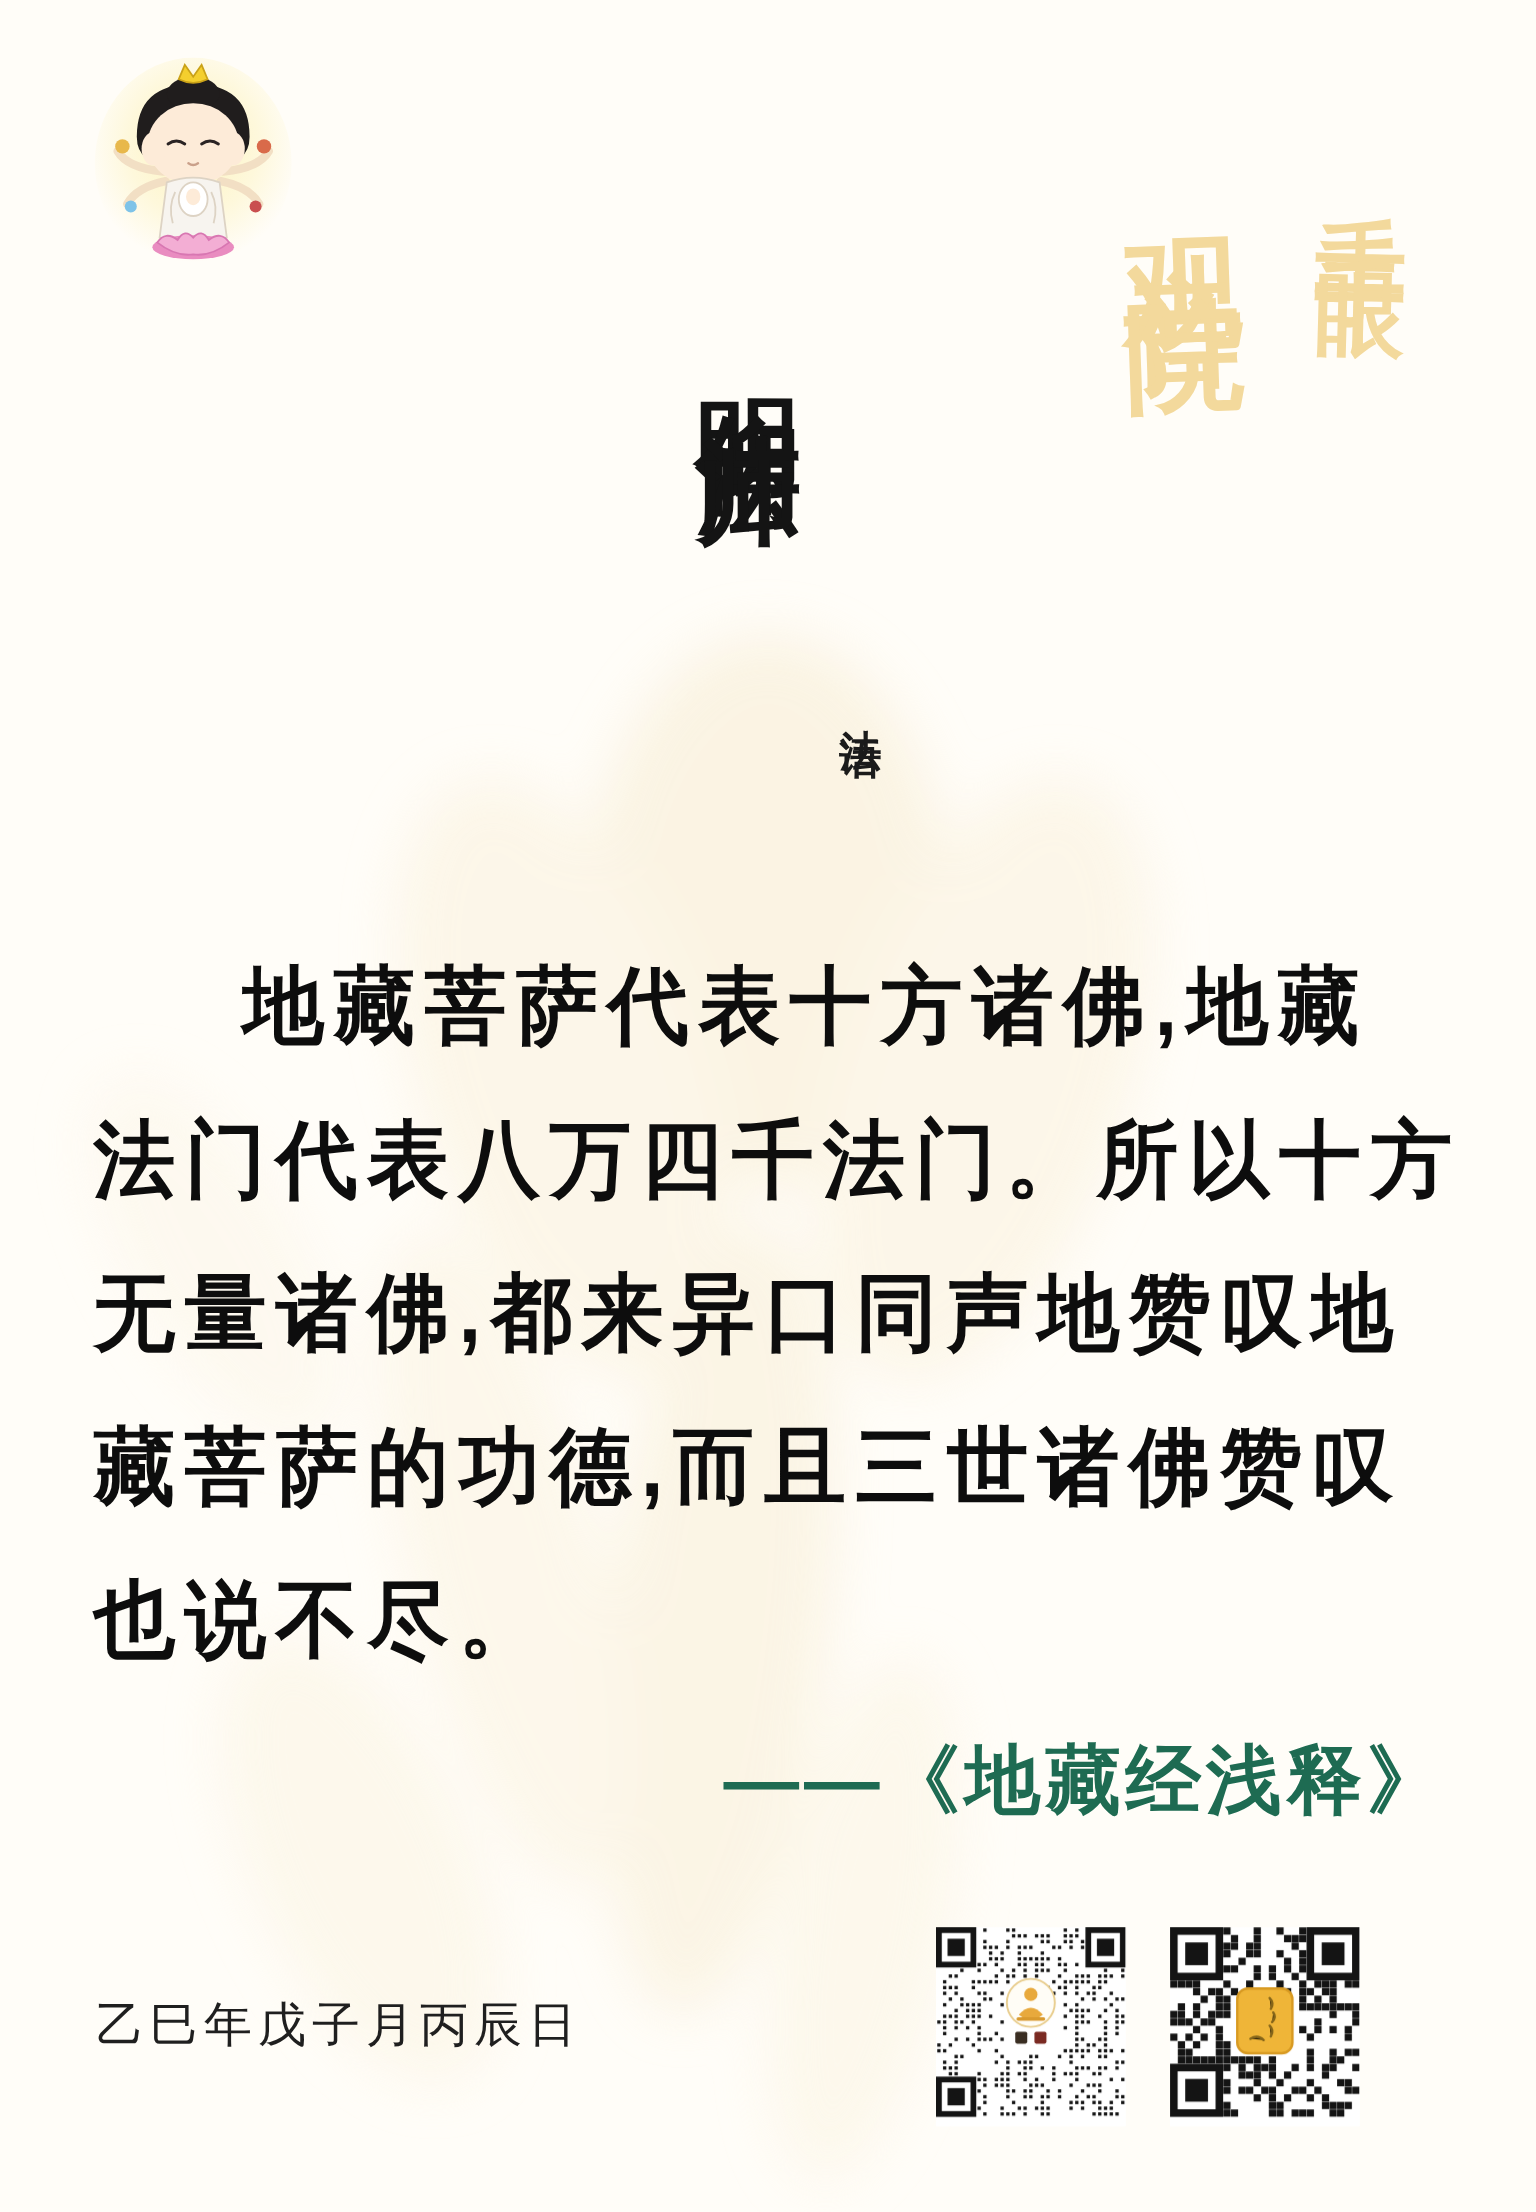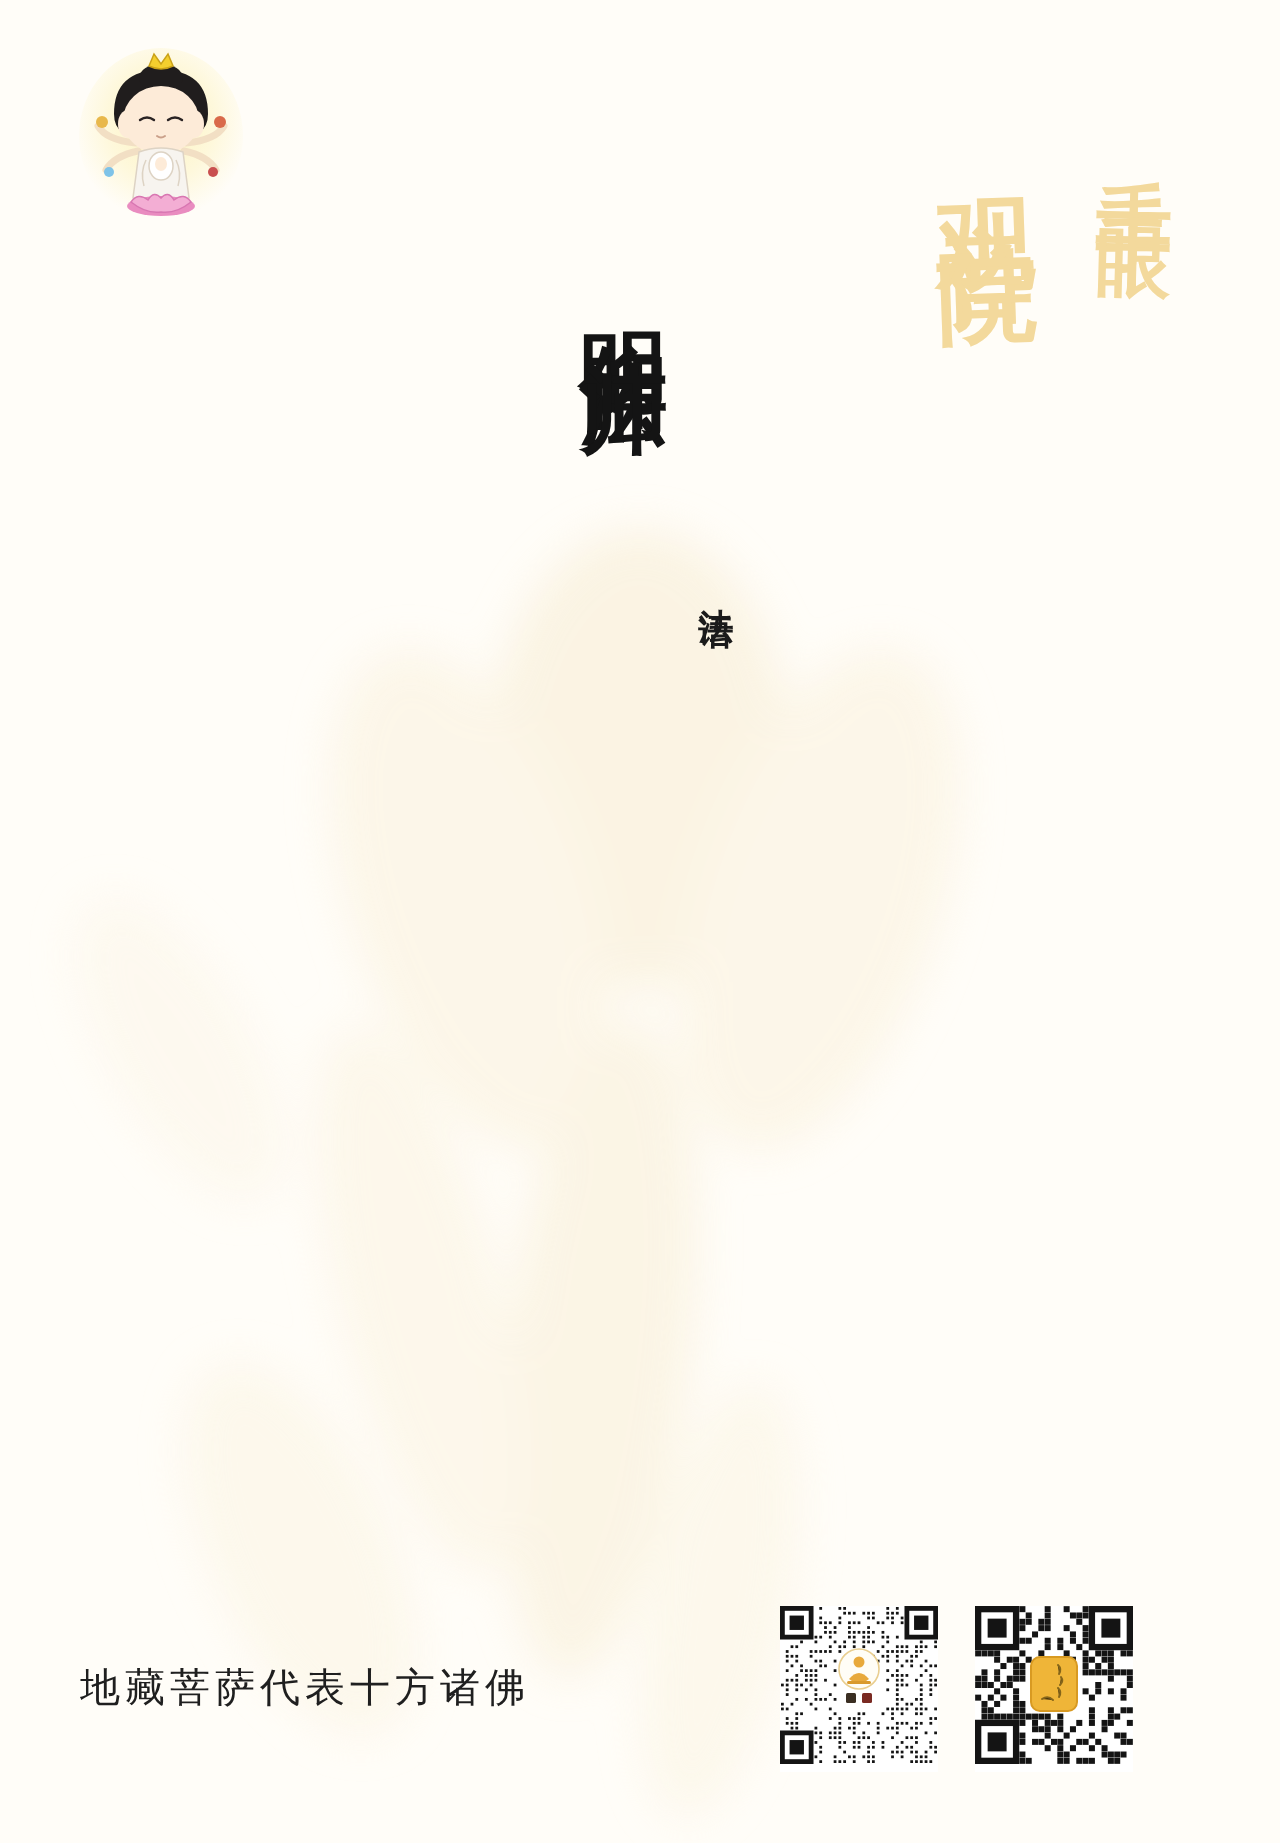--- a/index.html
+++ b/index.html
@@ -154,22 +154,30 @@
   </svg>
 
   <div class="gold-calli">
     <div class="gold-col right">千手千眼</div>
     <div class="gold-col left">观音院</div>
   </div>
 
   <div class="master-name">明仰法师</div>
   <div class="master-label">法语</div>
 
-
-  <div class="lunar-date">地藏菩萨代表十方诸佛</div>
+  <div class="quote">
+    <div class="q-line indent">地藏菩萨代表十方诸佛,地藏</div>
+    <div class="q-line">法门代表八万四千法门。所以十方</div>
+    <div class="q-line">无量诸佛,都来异口同声地赞叹地</div>
+    <div class="q-line">藏菩萨的功德,而且三世诸佛赞叹</div>
+    <div class="q-line">也说不尽。</div>
+    <div class="attribution">——《地藏经浅释》</div>
+  </div>
+
+  <div class="lunar-date">乙巳年戊子月丙辰日</div>
 
   <div class="qr qr-left">
     <svg id="qr1" width="158" height="166" viewBox="0 0 158 166">
         <rect x="0" y="0" width="158" height="165.9" fill="#ffffff"></rect>
         <rect x="39.30848484848485" y="1.0054545454545456" width="2.776969696969697" height="2.776969696969697" fill="#141414"></rect>
         <rect x="58.46" y="1.0054545454545456" width="2.776969696969697" height="2.776969696969697" fill="#141414"></rect>
         <rect x="63.24787878787879" y="1.0054545454545456" width="2.776969696969697" height="2.776969696969697" fill="#141414"></rect>
         <rect x="106.33878787878788" y="1.0054545454545456" width="2.776969696969697" height="2.776969696969697" fill="#141414"></rect>
         <rect x="115.91454545454545" y="1.0054545454545456" width="2.776969696969697" height="2.776969696969697" fill="#141414"></rect>
         <rect x="63.24787878787879" y="5.793333333333334" width="2.776969696969697" height="2.776969696969697" fill="#141414"></rect>

